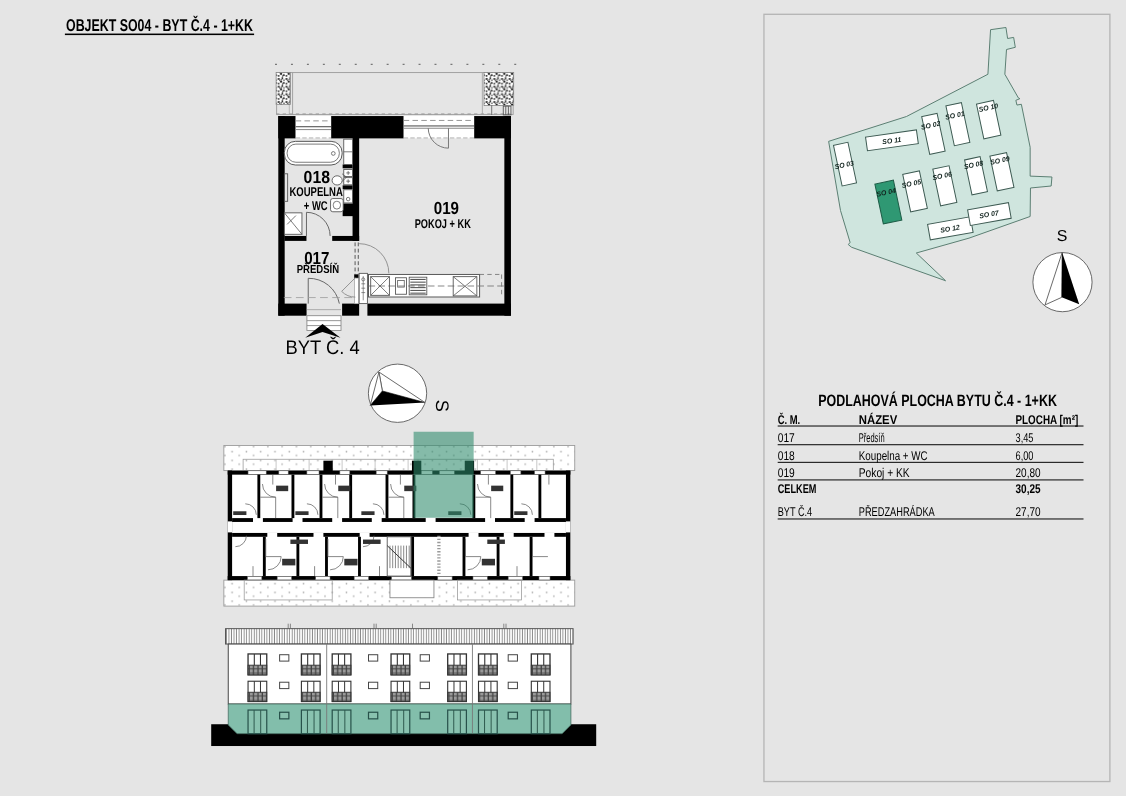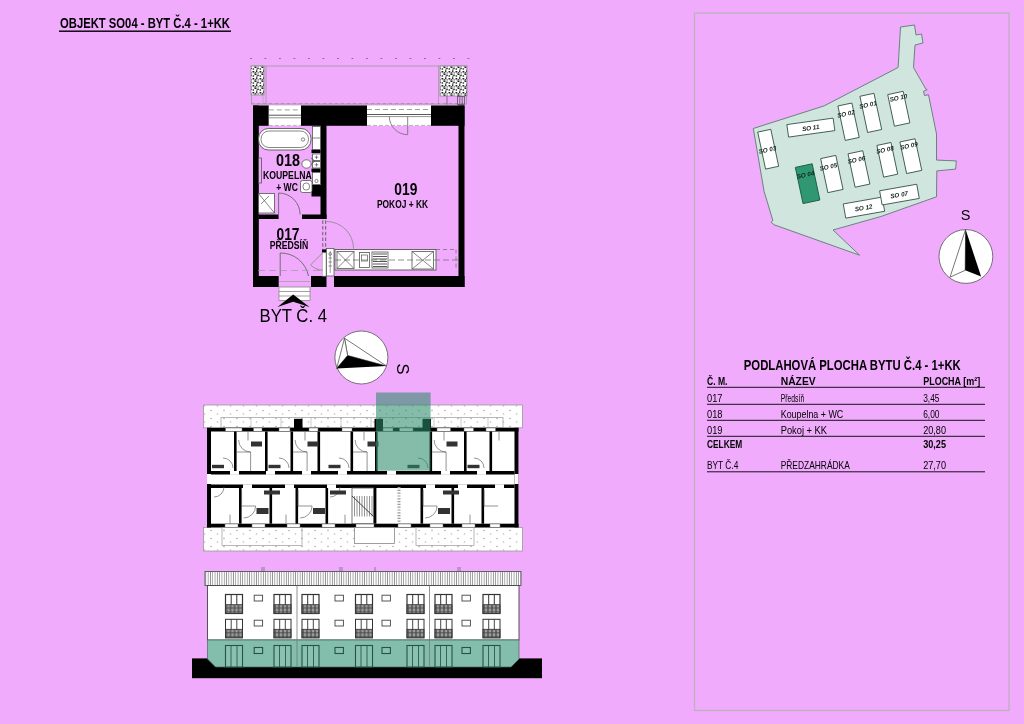--- a/index.html
+++ b/index.html
@@ -1,16 +1,16 @@
 <!DOCTYPE html>
 <html><head>
 <meta charset="utf-8">
 <style>
   html,body{margin:0;padding:0;background:#fff;}
-  #page{position:relative;width:1024px;height:724px;background:#f0abfc;overflow:hidden;
+  #page{position:relative;width:1024px;height:724px;background:#e5e5e5;overflow:hidden;
         font-family:"Liberation Sans",sans-serif;}
   svg{position:absolute;left:0;top:0;}
   text{font-family:"Liberation Sans",sans-serif;}
 </style>
 </head>
 <body>
 <div id="page">
 <svg width="1024" height="724" viewBox="0 0 1024 724">
 
 <g>

